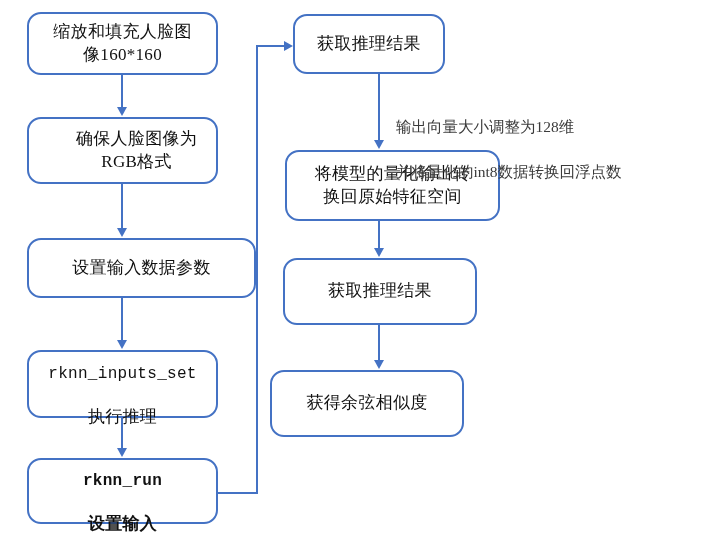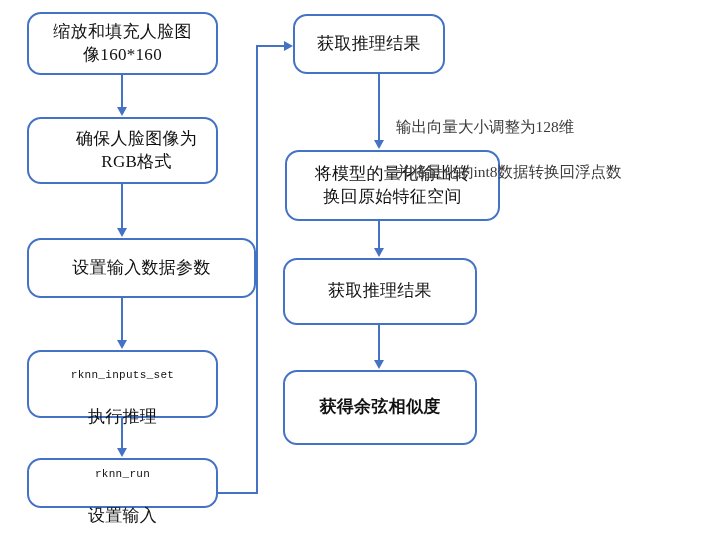--- a/index.html
+++ b/index.html
@@ -31,21 +31,21 @@
     font-size: 17px;
     line-height: 1.30;
     letter-spacing: 0.3px;
     white-space: pre-line;
   }
   .node.mixed {
     font-family: "Liberation Serif", "DejaVu Serif", serif;
   }
   .node.mixed .code {
     font-family: "Liberation Mono", "DejaVu Sans Mono", monospace;
-    font-size: 11px;
+    font-size: 16px;
   }
   .annotation {
     position: absolute;
     color: #3B3B3B;
     font-size: 15.5px;
     line-height: 1.45;
     white-space: pre-line;
     font-family: "Liberation Serif", "DejaVu Serif", serif;
   }
   
@@ -89,35 +89,35 @@
 
   <div class="node" style="left:27px; top:238px; width:229px; height:60px;">设置输入数据参数</div>
 
   <div class="node mixed" style="left:27px; top:350px; width:191px; height:68px;">
     <span style="display:block;">
       <span class="code">rknn_inputs_set</span><br>
       <span>执行推理</span>
     </span>
   </div>
 
-  <div class="node mixed" style="left:27px; top:458px; width:191px; height:50px;">
+  <div class="node mixed" style="left:27px; top:458px; width:191px; height:66px;font-weight:bold;">
     <span style="display:block;">
       <span class="code">rknn_run</span><br>
       <span>设置输入</span>
     </span>
   </div>
 
   <div class="node" style="left:293px; top:14px; width:152px; height:60px;">获取推理结果</div>
 
   <div class="node" style="left:285px; top:150px; width:215px; height:71px;">将模型的量化输出转
 换回原始特征空间</div>
 
   <div class="node" style="left:283px; top:258px; width:194px; height:67px;">获取推理结果</div>
 
-  <div class="node" style="left:283px; top:370px; width:194px; height:75px;font-weight:bold;">获得余弦相似度</div>
+  <div class="node" style="left:270px; top:370px; width:194px; height:67px;">获得余弦相似度</div>
 
   <div class="annotation" style="left:396px; top:94px; width:320px;">
     <div>输出向量大小调整为128维</div>
     <div>并将量化的int8数据转换回浮点数</div>
   </div>
 
   <div class="vline" style="left:121px; top:75px; height:33px;"></div>
   <div class="arrow-down" style="left:117px; top:107px;"></div>
 
   <div class="vline" style="left:121px; top:184px; height:45px;"></div>

